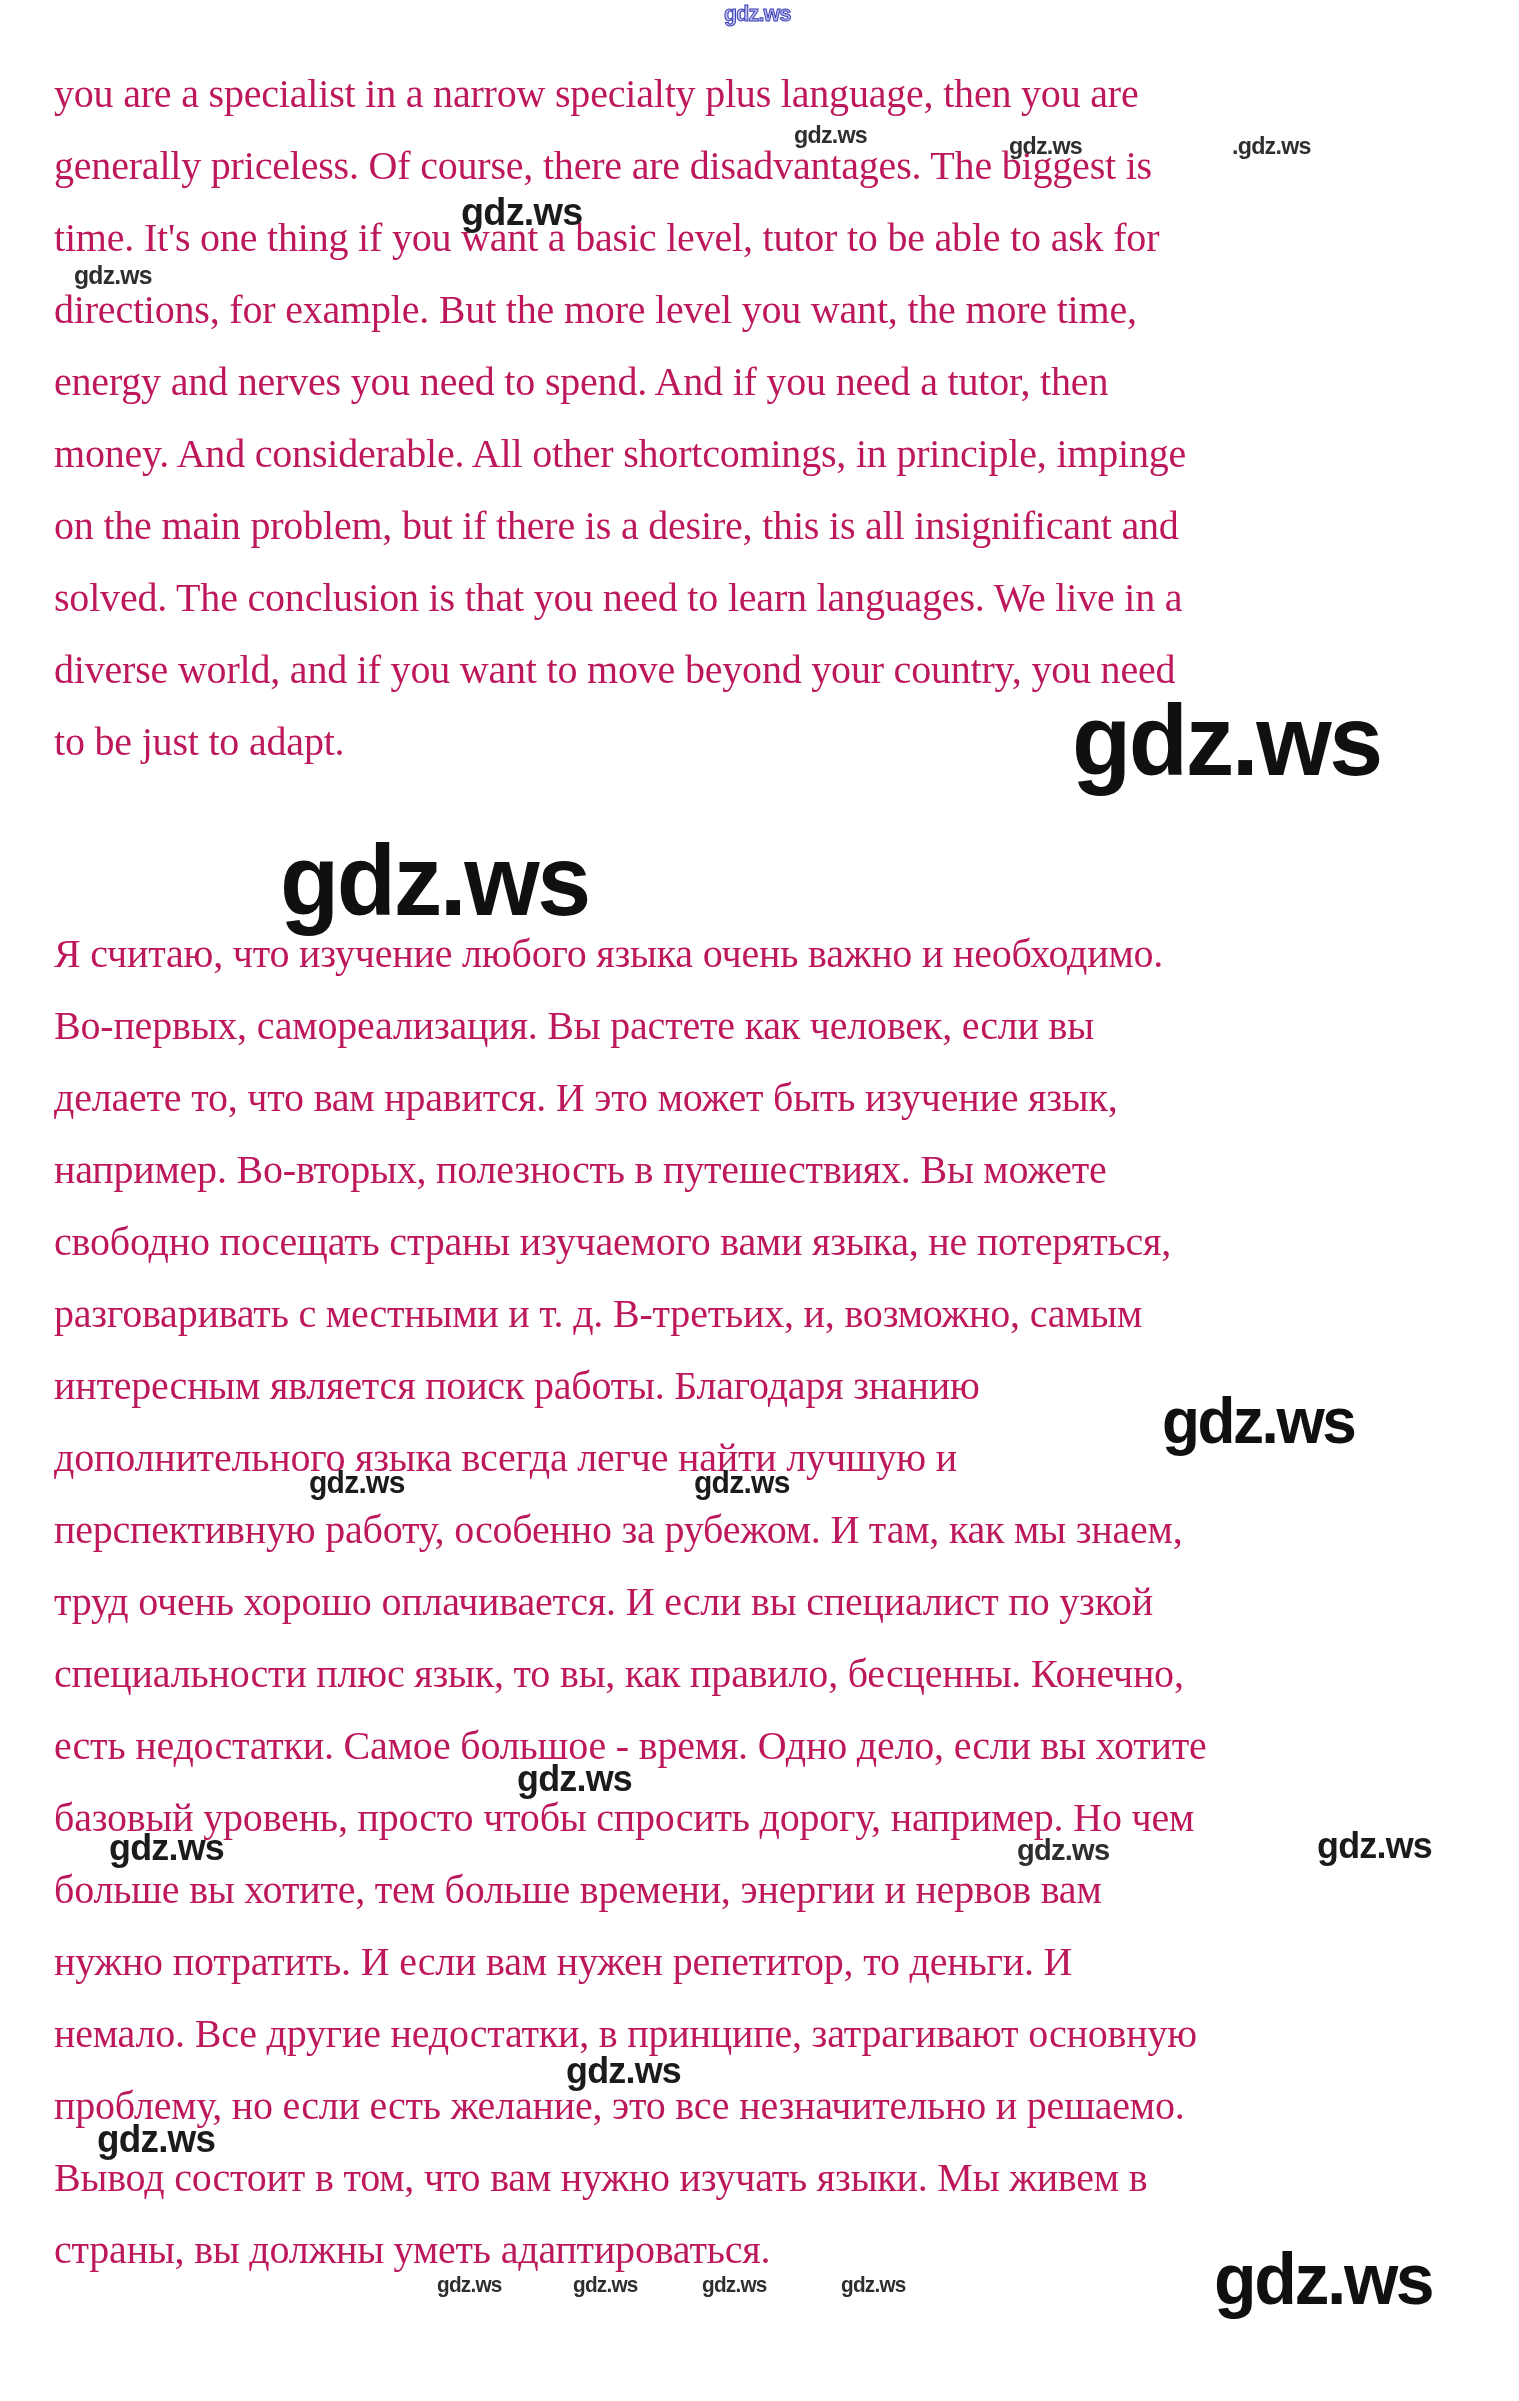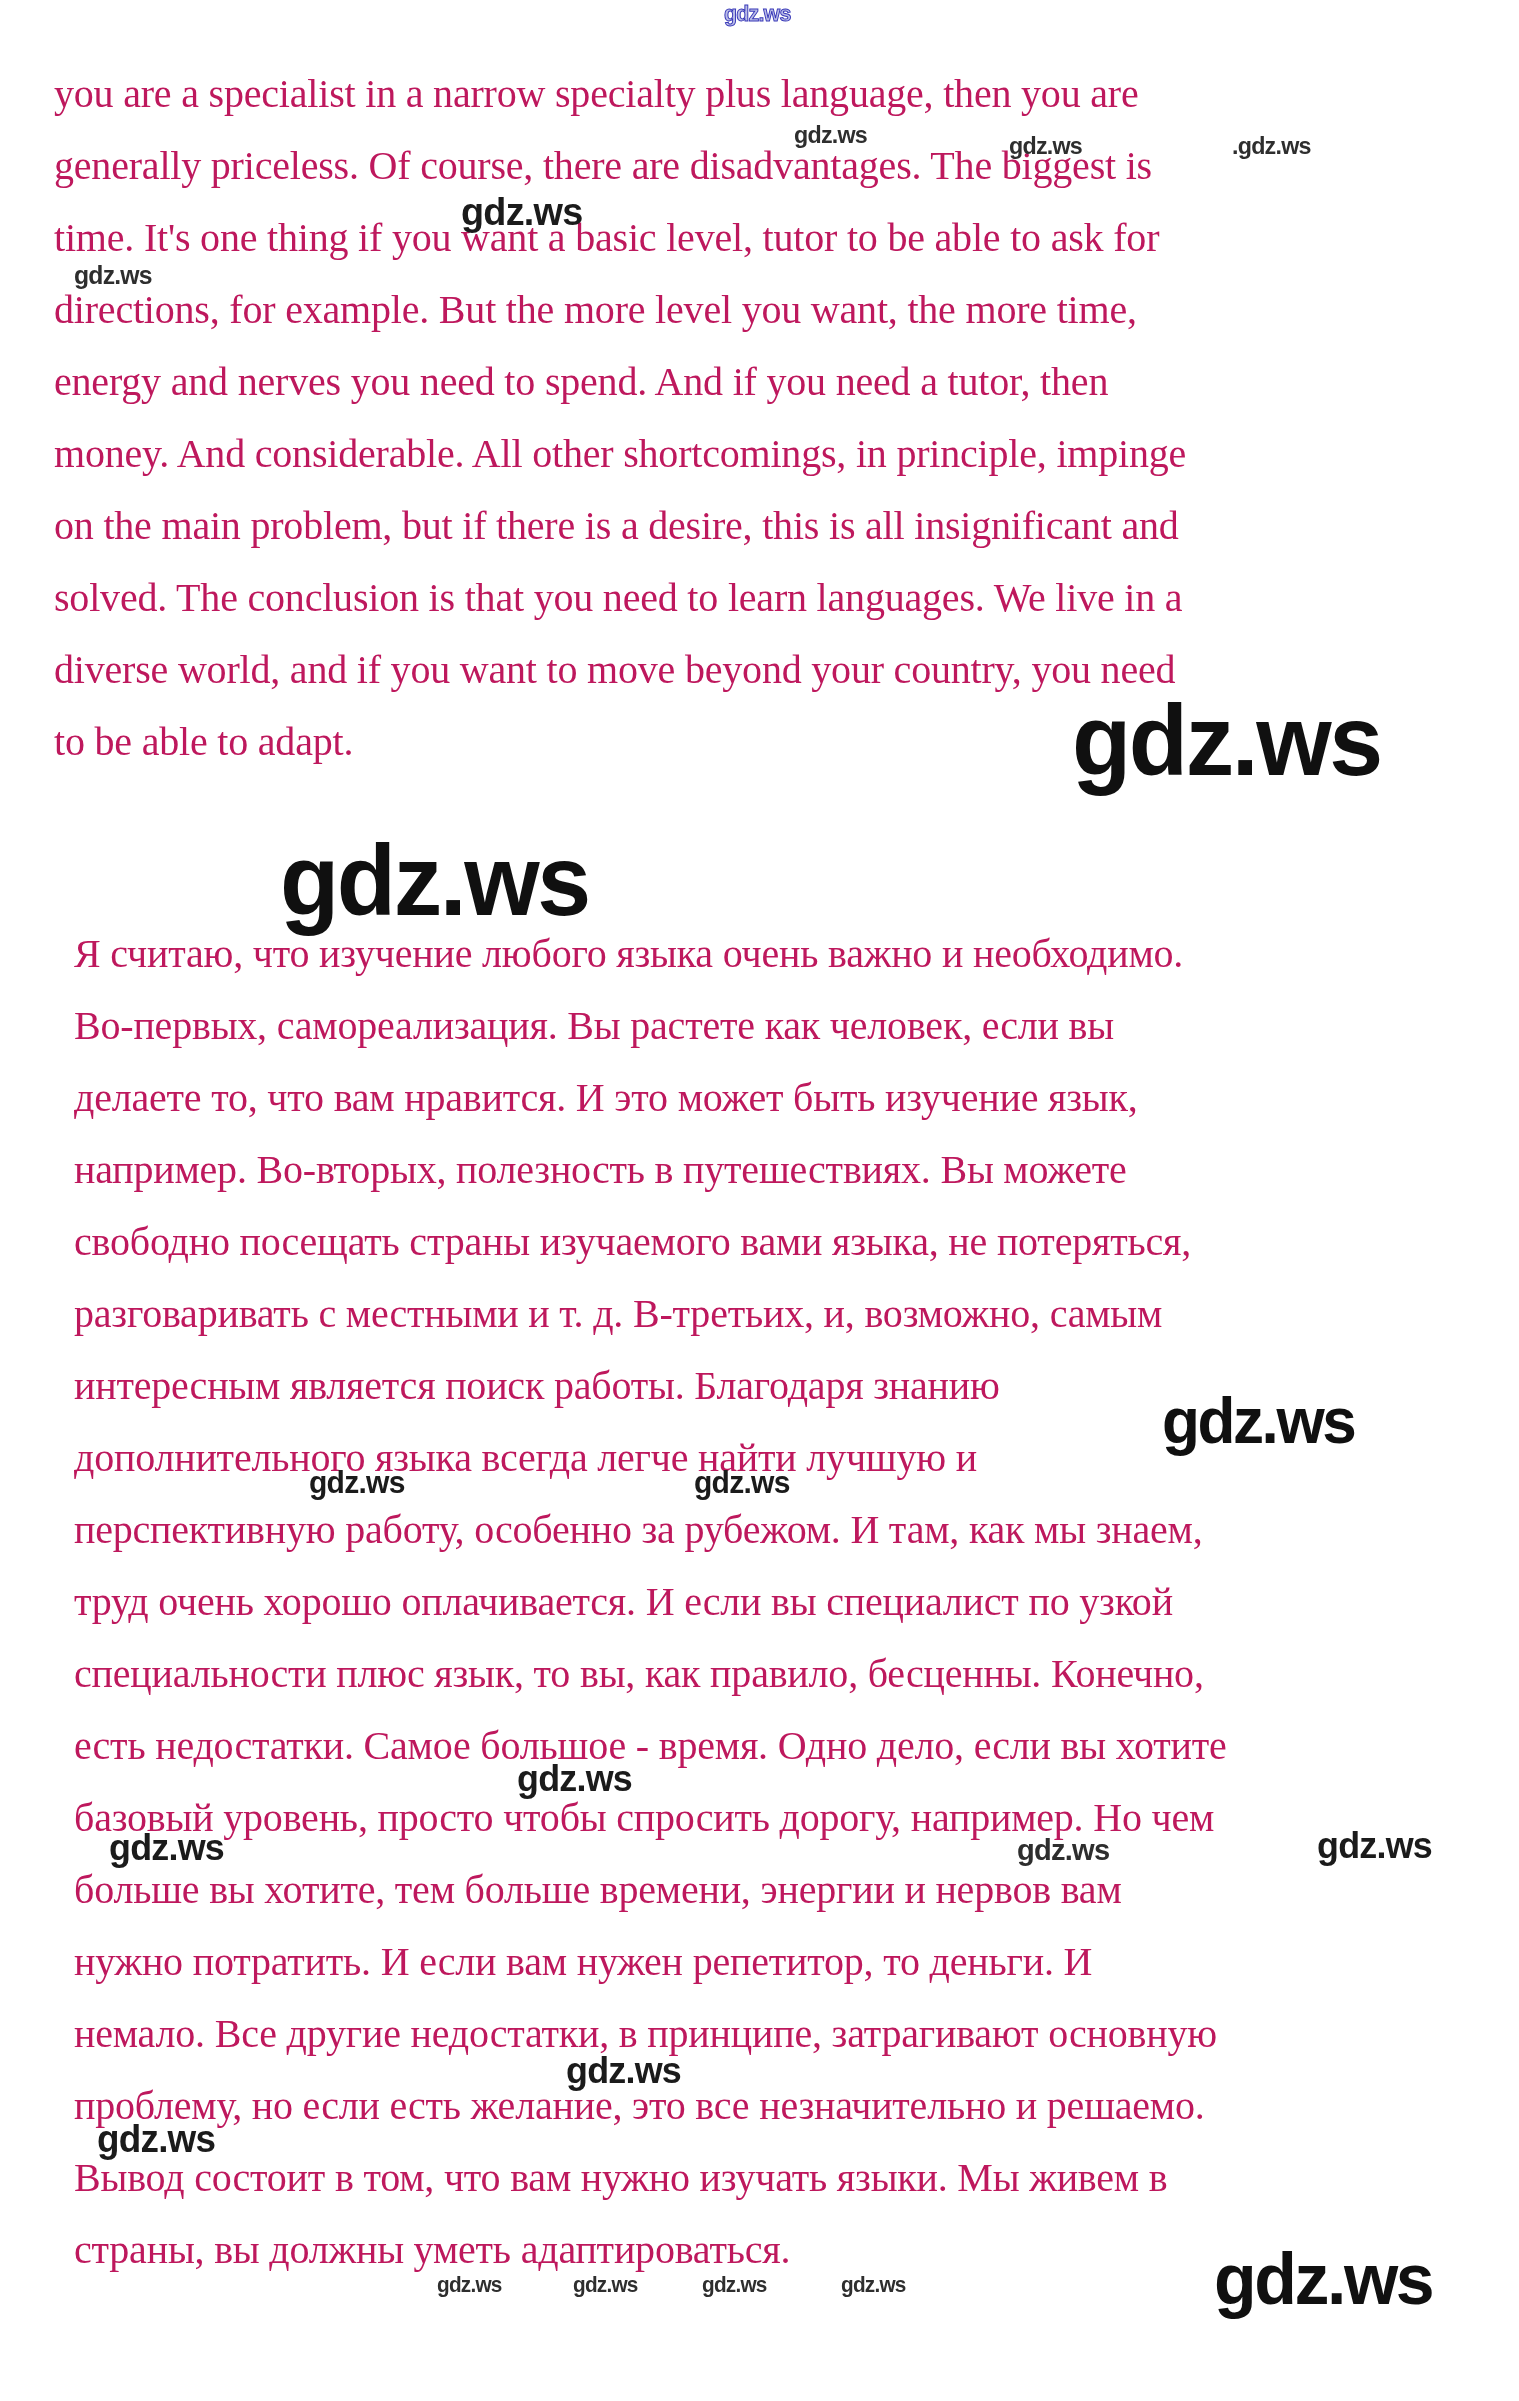--- a/index.html
+++ b/index.html
@@ -16,21 +16,21 @@
     left:54px;
     width:1416px;
     font-size:40px;
     line-height:72px;
     color:#be185d;
     letter-spacing:-0.2px;
     white-space:nowrap;
   }
   .para .line { height:72px; }
   .para-english { top:58px; }
-  .para-russian { top:918px;margin-left:20px; }
+  .para-russian { top:918px; }
 
   .wm {
     position:absolute;
     font-family:"Liberation Sans", sans-serif;
     font-weight:700;
     color:#1b1b1b;
     line-height:1;
     letter-spacing:-0.8px;
     white-space:nowrap;
     transform:scaleX(0.97);
@@ -52,21 +52,21 @@
   <div class="para para-english">
     <div class="line">you are a specialist in a narrow specialty plus language, then you are</div>
     <div class="line">generally priceless. Of course, there are disadvantages. The biggest is</div>
     <div class="line">time. It's one thing if you want a basic level, tutor to be able to ask for</div>
     <div class="line">directions, for example. But the more level you want, the more time,</div>
     <div class="line">energy and nerves you need to spend. And if you need a tutor, then</div>
     <div class="line">money. And considerable. All other shortcomings, in principle, impinge</div>
     <div class="line">on the main problem, but if there is a desire, this is all insignificant and</div>
     <div class="line">solved. The conclusion is that you need to learn languages. We live in a</div>
     <div class="line">diverse world, and if you want to move beyond your country, you need</div>
-    <div class="line">to be able to adapt.</div>
+    <div class="line">to be just to adapt.</div>
   </div>
 
   <div class="para para-russian">
     <div class="line">Я считаю, что изучение любого языка очень важно и необходимо.</div>
     <div class="line">Во-первых, самореализация. Вы растете как человек, если вы</div>
     <div class="line">делаете то, что вам нравится. И это может быть изучение язык,</div>
     <div class="line">например. Во-вторых, полезность в путешествиях. Вы можете</div>
     <div class="line">свободно посещать страны изучаемого вами языка, не потеряться,</div>
     <div class="line">разговаривать с местными и т. д. В-третьих, и, возможно, самым</div>
     <div class="line">интересным является поиск работы. Благодаря знанию</div>

